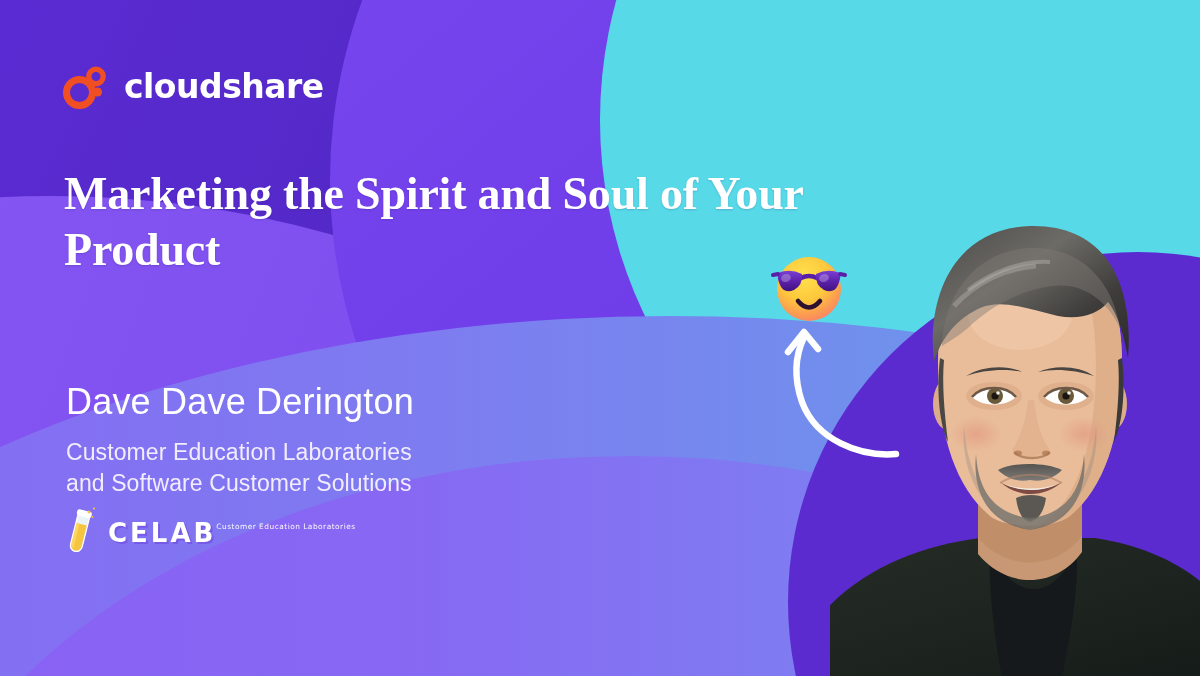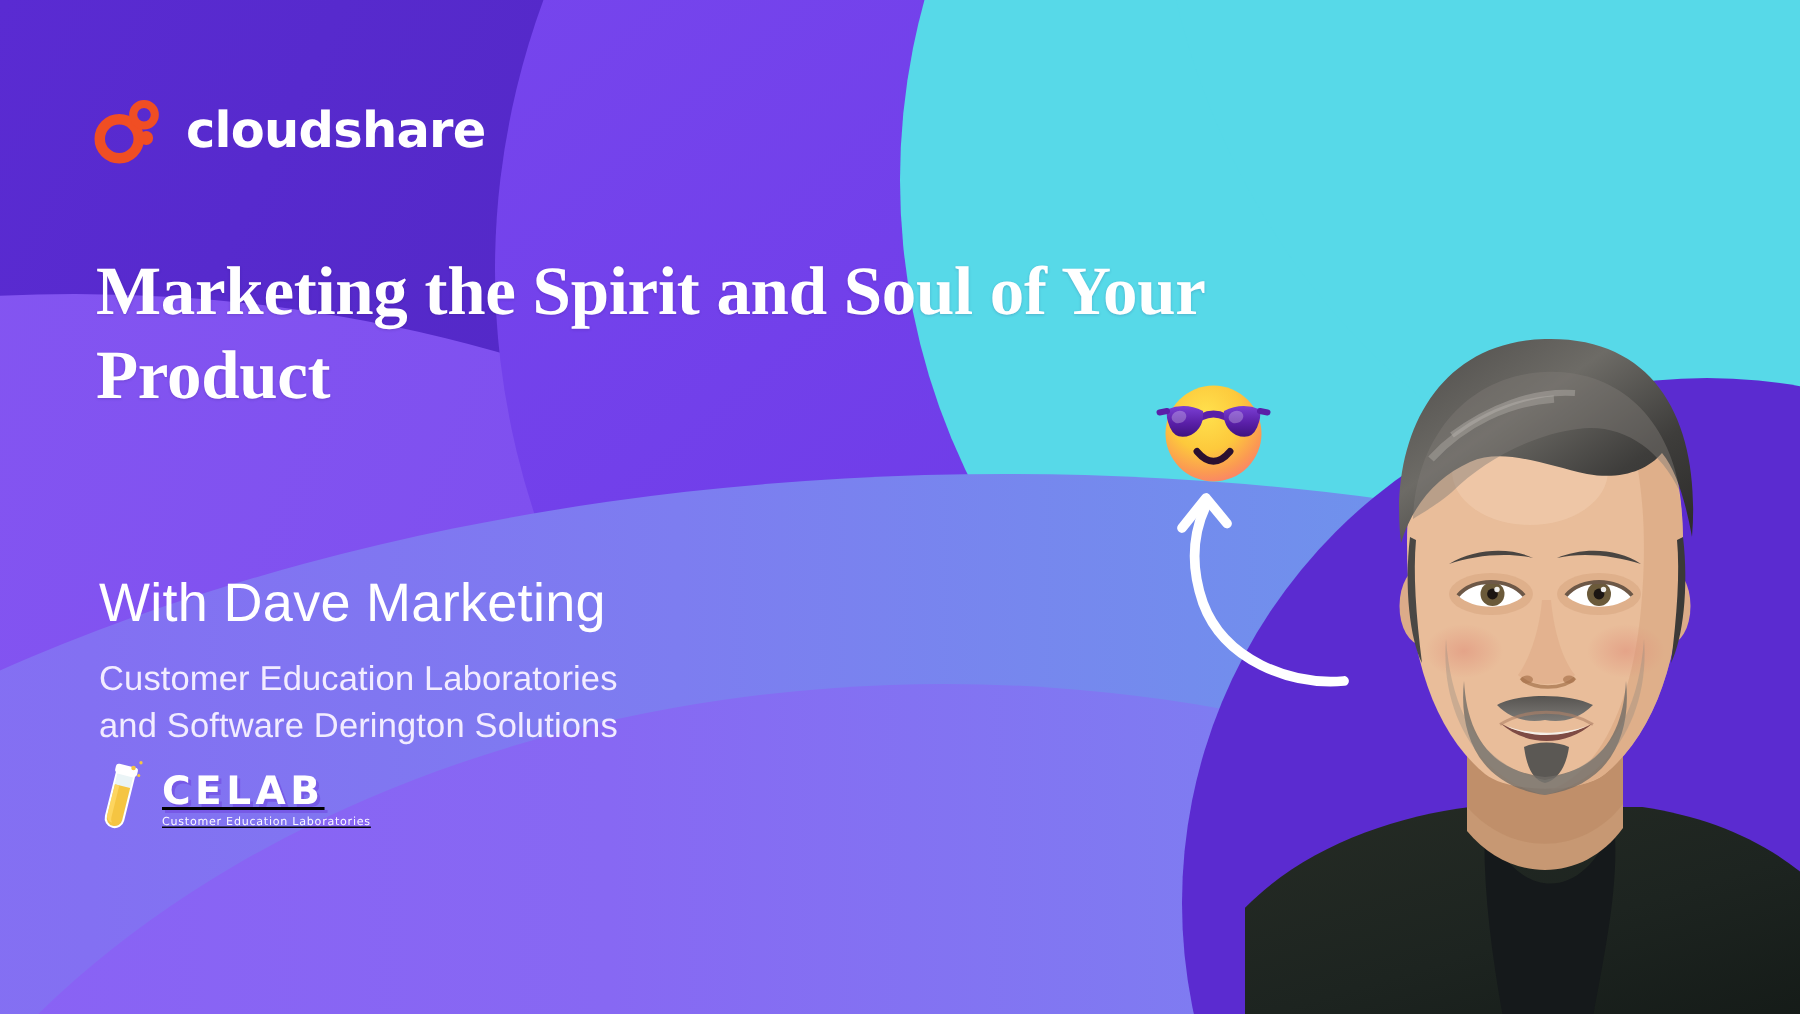--- a/index.html
+++ b/index.html
@@ -143,21 +143,21 @@
     letter-spacing:.1px;
   }
 
   
   .celab {
     position:absolute; left:58px; top:506px;
     display:flex; align-items:center; gap:6px;
     z-index:30;
   }
   .celab-tube { width:44px; height:54px; display:block; }
-  .celab-text { display:flex; flex-direction:column;text-decoration:underline; }
+  .celab-text { display:flex; flex-direction:row; }
   .celab-word {
     color:#ffffff;
     font-size:26px;
     font-weight:700;
     letter-spacing:3px;
     line-height:1;
     font-family:"DejaVu Sans", sans-serif;
     text-shadow:2px 2px 0 rgba(110,70,220,.55);
   }
   .celab-sub {
@@ -208,24 +208,24 @@
         <circle cx="34" cy="14.5" r="7.2" fill="none" stroke="#f04e23" stroke-width="5.4"></circle>
         <circle cx="35.5" cy="30" r="4.6" fill="#f04e23"></circle>
       </svg>
     </span>
     <span class="logo-word">cloudshare</span>
   </div>
 
   <h1 class="title">Marketing the Spirit and Soul of Your Product</h1>
 
   <div class="speaker">
-    <div class="speaker-name">With Dave Marketing</div>
+    <div class="speaker-name">Dave Dave Derington</div>
     <div class="speaker-org">
       <div>Customer Education Laboratories</div>
-      <div>and Software Derington Solutions</div>
+      <div>and Software Customer Solutions</div>
     </div>
   </div>
 
   <div class="celab">
     <span>
       <svg class="celab-tube" viewBox="0 0 44 54" aria-hidden="true">
         <g transform="rotate(14 22 27)">
           <rect x="14" y="4" width="15" height="6" rx="2" fill="#ffffff"></rect>
           <path d="M15.5 10 h12 v30 a6 6 0 0 1 -12 0 Z" fill="#eaf4f6" stroke="#ffffff" stroke-width="1.2"></path>
           <path d="M16.3 18 h10.4 v22 a5.2 5.2 0 0 1 -10.4 0 Z" fill="#f5c542"></path>

